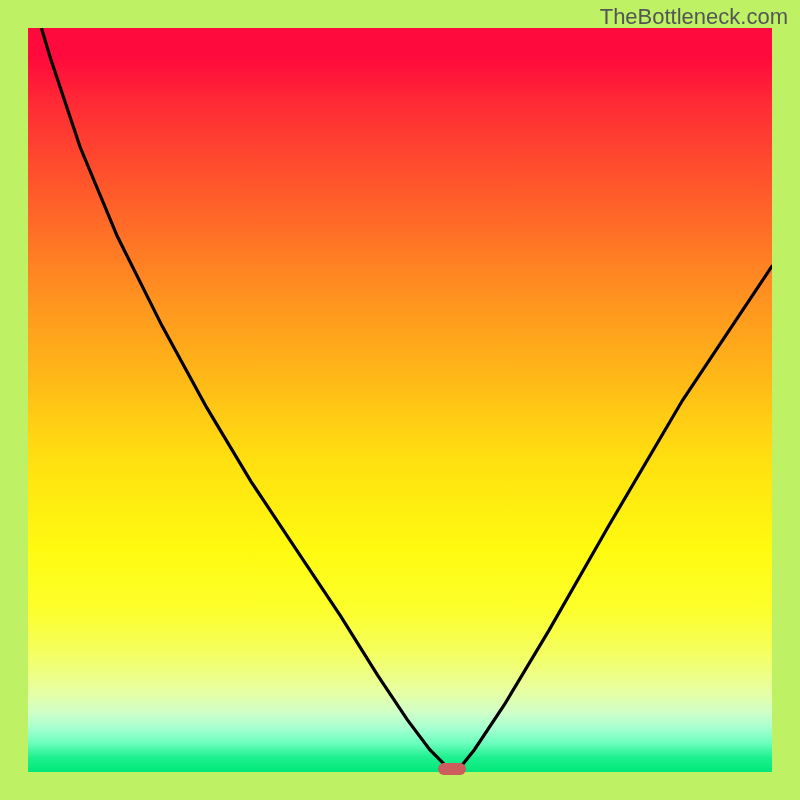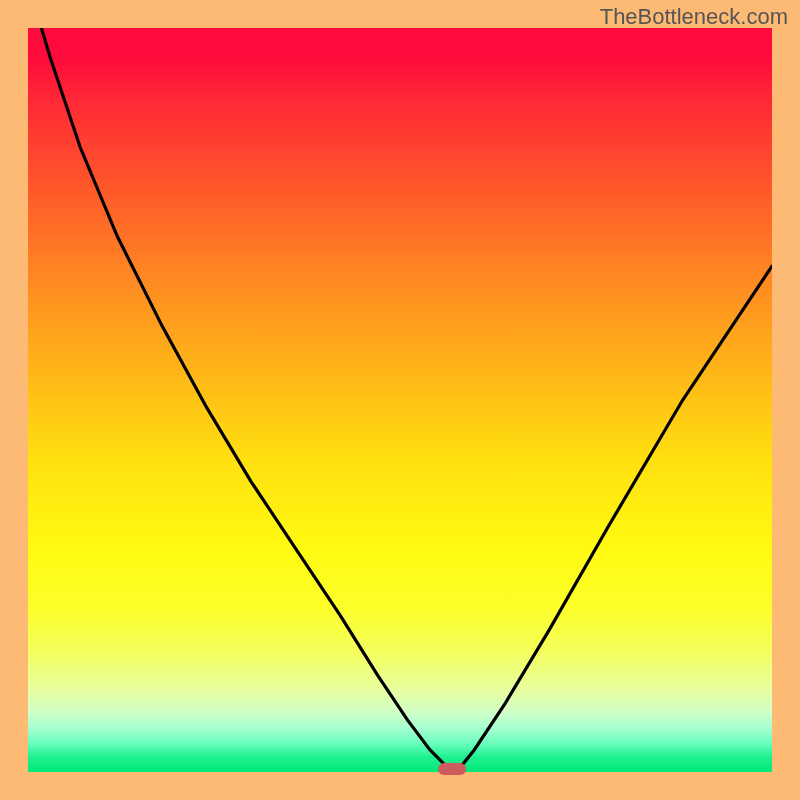--- a/index.html
+++ b/index.html
@@ -7,21 +7,21 @@
     padding: 0;
     width: 800px;
     height: 800px;
     background: #000;
     overflow: hidden;
   }
   .outer {
     position: relative;
     width: 800px;
     height: 800px;
-    background: #fdba74;
+    background: #bef264;
   }
   .watermark {
     position: absolute;
     top: 4px;
     right: 12px;
     font-family: Arial, Helvetica, sans-serif;
     font-size: 22px;
     color: #555;
     z-index: 30;
     user-select: none;

